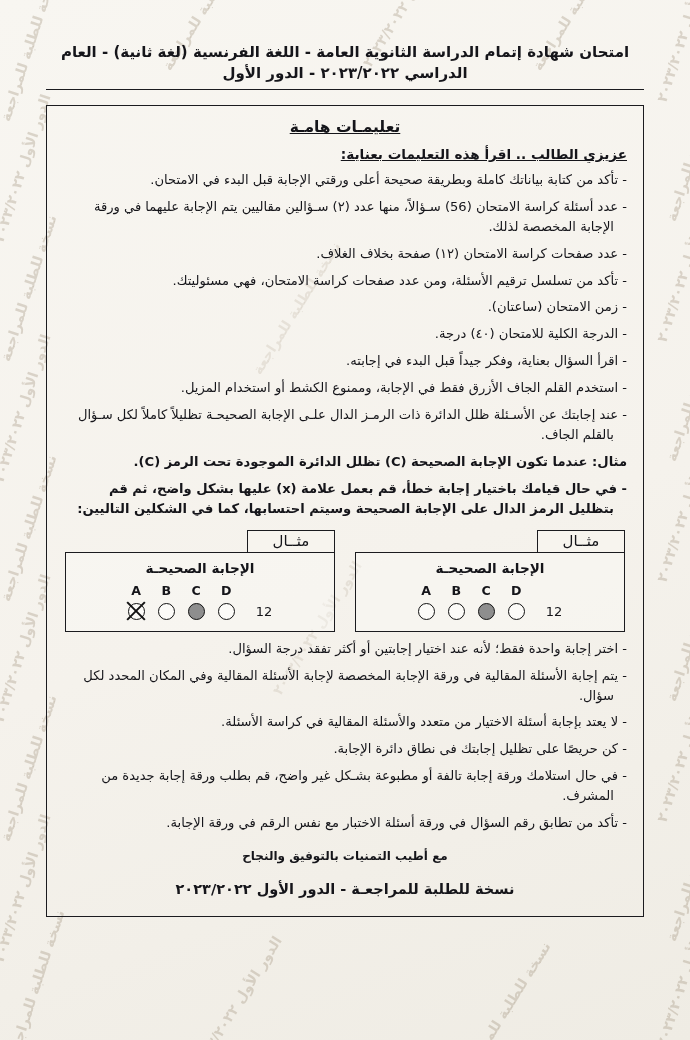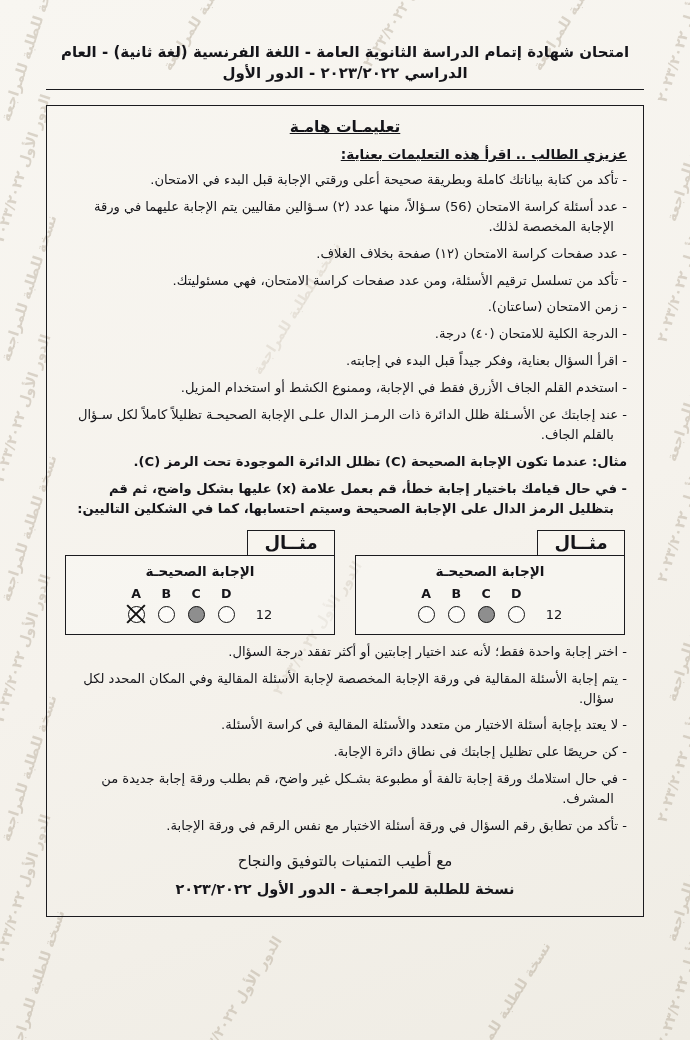--- a/index.html
+++ b/index.html
@@ -55,21 +55,21 @@
     margin-top:7px;
     padding-right:13px; text-indent:-13px;
   }
   .item.bold { font-weight:bold; }
   
   .examples { display:flex; gap:20px; margin:12px 2px 6px; }
   .example { flex:1; min-width:0; }
   .ex-tab {
     width:88px; box-sizing:border-box;
     border:1.7px solid #1b1b1f;
-    text-align:center; font-size:18px; font-weight:bold;
+    text-align:center; font-size:15px; font-weight:normal;
     padding:1px 0 2px;
     margin-bottom:-1.7px;
     position:relative; z-index:1;
     background:#f7f4ee;
   }
   .ex-box {
     border:1.7px solid #1b1b1f;
     padding:7px 10px 11px;
     background:rgba(252,251,248,0.35);
   }
@@ -88,21 +88,21 @@
   .circle.filled { background:#8e8e8e; }
   .circle.crossed { position:relative; }
   .circle.crossed::before, .circle.crossed::after {
     content:""; position:absolute; top:50%; left:50%;
     width:25px; height:2px; background:#111;
   }
   .circle.crossed::before { transform:translate(-50%,-50%) rotate(45deg); }
   .circle.crossed::after  { transform:translate(-50%,-50%) rotate(-45deg); }
   .qnum { font-size:13px; padding-bottom:1px; margin-left:8px; font-family:"DejaVu Sans", sans-serif; }
   .closing {
-    text-align:center; font-weight:normal; font-size:15px;
+    text-align:center; font-weight:bold; font-size:12px;
     margin-top:16px;
   }
   .footer {
     position:absolute; left:0; right:0; bottom:20px;
     text-align:center; font-weight:bold; font-size:14.5px;
     z-index:1;
   }
 </style>
 </head>
 <body>

